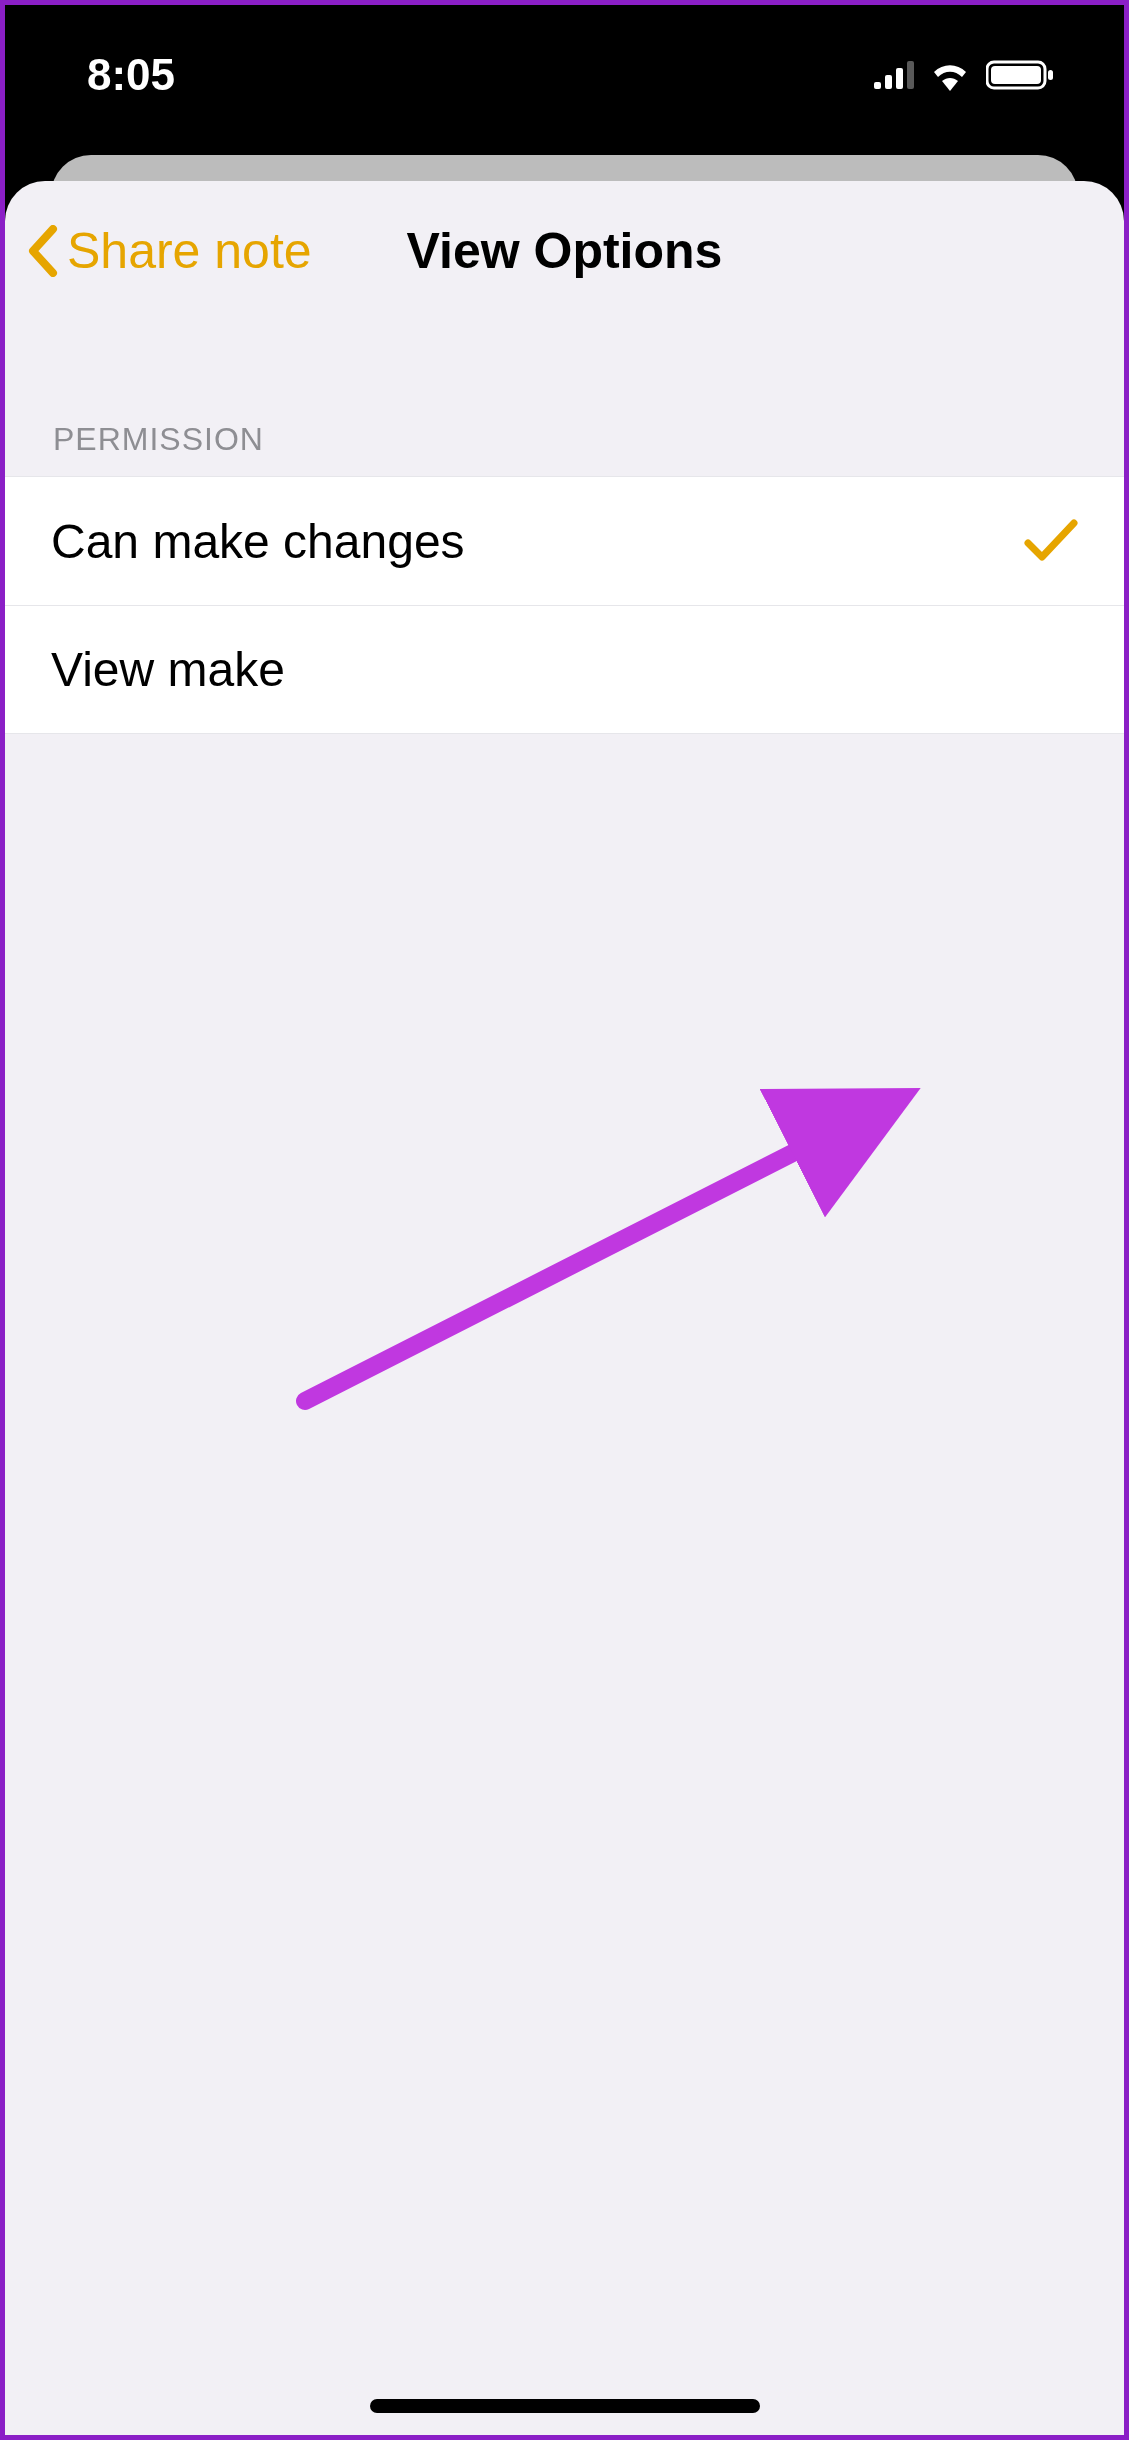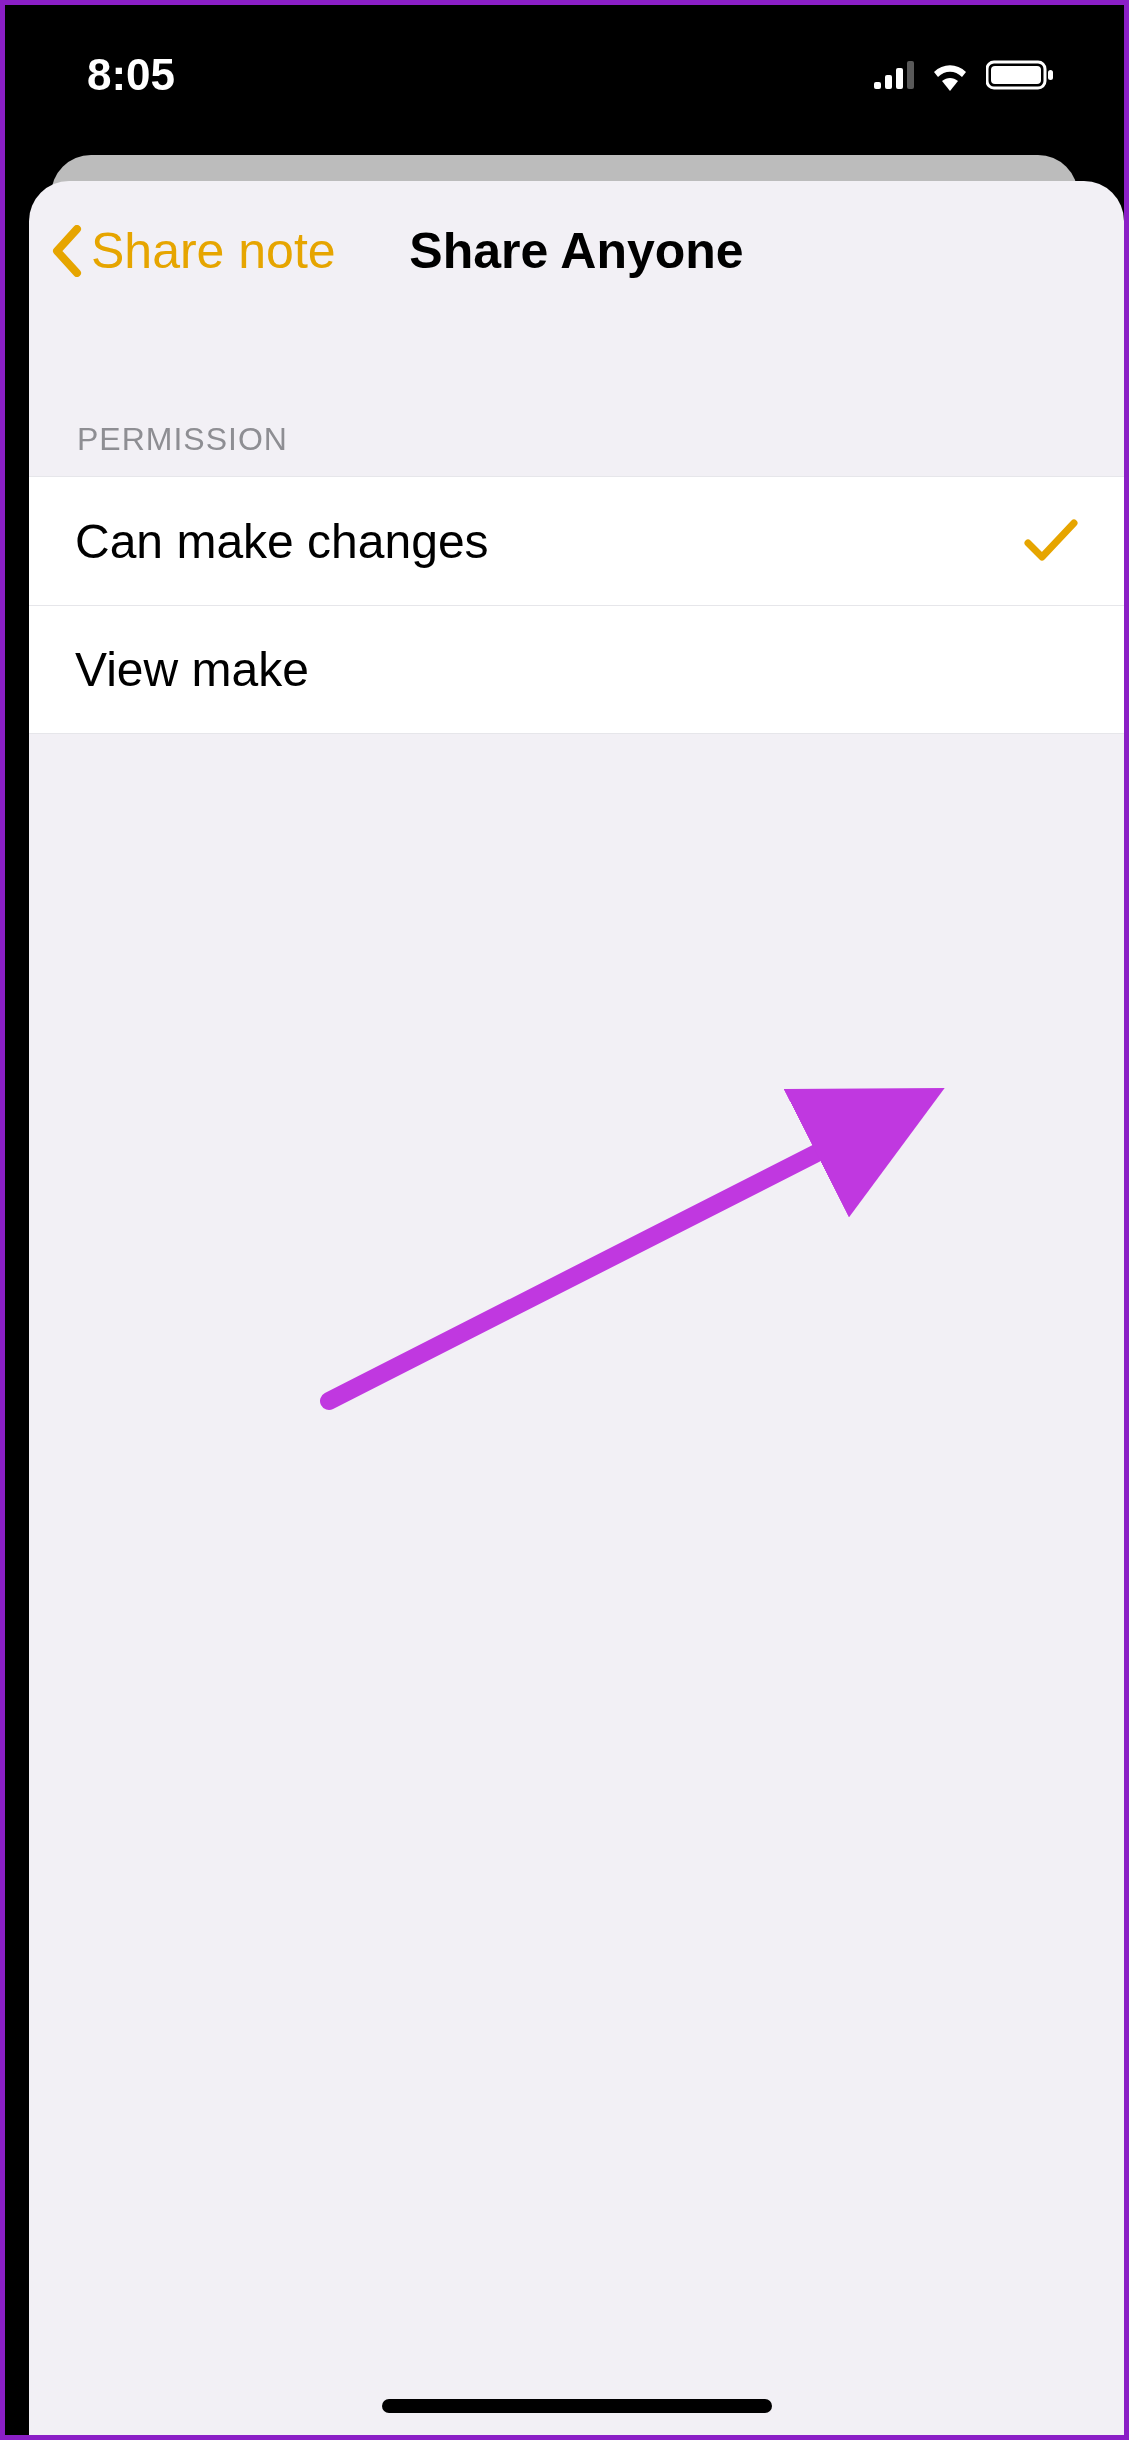--- a/index.html
+++ b/index.html
@@ -67,21 +67,20 @@
     background:#bcbcbc;
     border-radius:40px 40px 0 0;
   }
   
   .sheet{
     position:absolute;
     left:0;right:0;top:176px;bottom:0;
     background:var(--bg);
     border-radius:40px 40px 0 0;
     overflow:hidden;
-    margin-left:24px;
   }
   .navbar{
     position:relative;
     height:140px;
     display:flex;
     align-items:center;
   }
   .back{
     position:absolute;
     left:20px;top:0;bottom:0;
@@ -184,21 +183,21 @@
 
     <div class="sheet">
 
       <div class="navbar">
         <div class="back">
           <svg width="36" height="52" viewBox="0 0 36 52">
             <polyline points="28,4 8,26 28,48" fill="none" stroke="#e6a500" stroke-width="8" stroke-linecap="round" stroke-linejoin="round"></polyline>
           </svg>
           <span>Share note</span>
         </div>
-        <div class="title">Share Anyone</div>
+        <div class="title">View Options</div>
       </div>
 
       <div class="section-header">PERMISSION</div>
 
       <div class="list">
         <div class="row">
           <span>Can make changes</span>
           <span class="check">
             <svg width="54" height="44" viewBox="0 0 54 44">
               <polyline points="4,24 18,38 50,4" fill="none" stroke="#e6a500" stroke-width="7" stroke-linecap="round" stroke-linejoin="round"></polyline>

